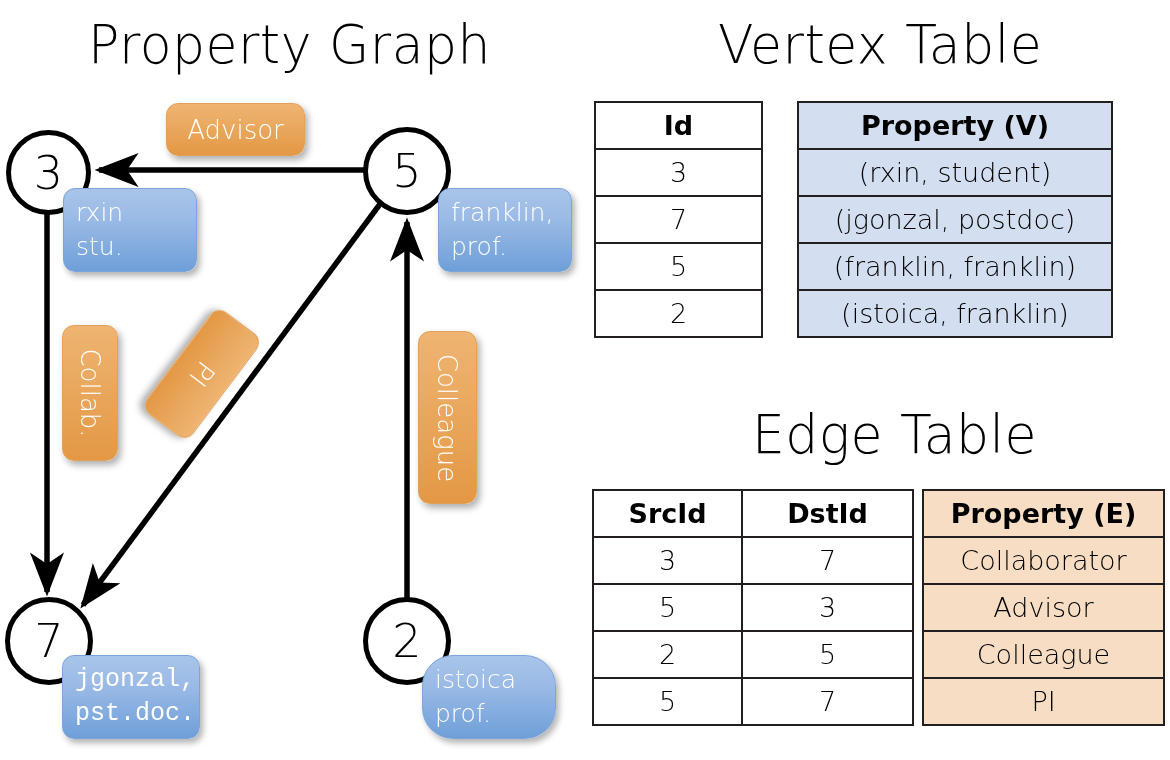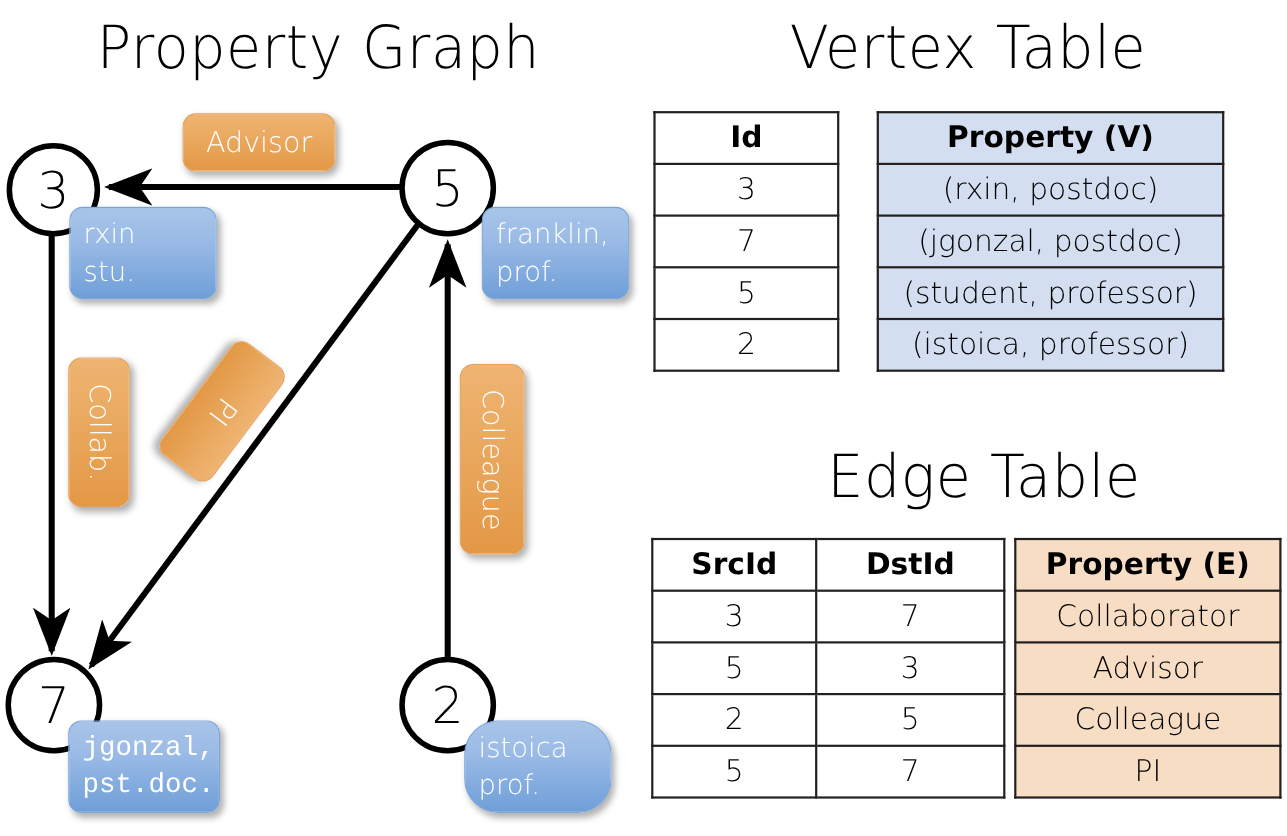--- a/index.html
+++ b/index.html
@@ -233,30 +233,30 @@
   </tr>
 </tbody>
   </table>
 
 <table class="tbl" id="vertex-prop-table">
   <tbody>
       <tr>
     <th class="cell-blue">Property (V)</th>
   </tr>
   <tr>
-    <td class="cell-blue">(rxin, postdoc)</td>
+    <td class="cell-blue">(rxin, student)</td>
   </tr>
   <tr>
     <td class="cell-blue">(jgonzal, postdoc)</td>
   </tr>
   <tr>
-    <td class="cell-blue">(student, professor)</td>
-  </tr>
-  <tr>
-    <td class="cell-blue">(istoica, professor)</td>
+    <td class="cell-blue">(franklin, franklin)</td>
+  </tr>
+  <tr>
+    <td class="cell-blue">(istoica, franklin)</td>
   </tr>
 </tbody>
   </table>
 
 <table class="tbl" id="edge-id-table">
   <tbody>
       <tr>
     <th class="cell-white col-src">SrcId</th>
     <th class="cell-white col-dst">DstId</th>
   </tr>

